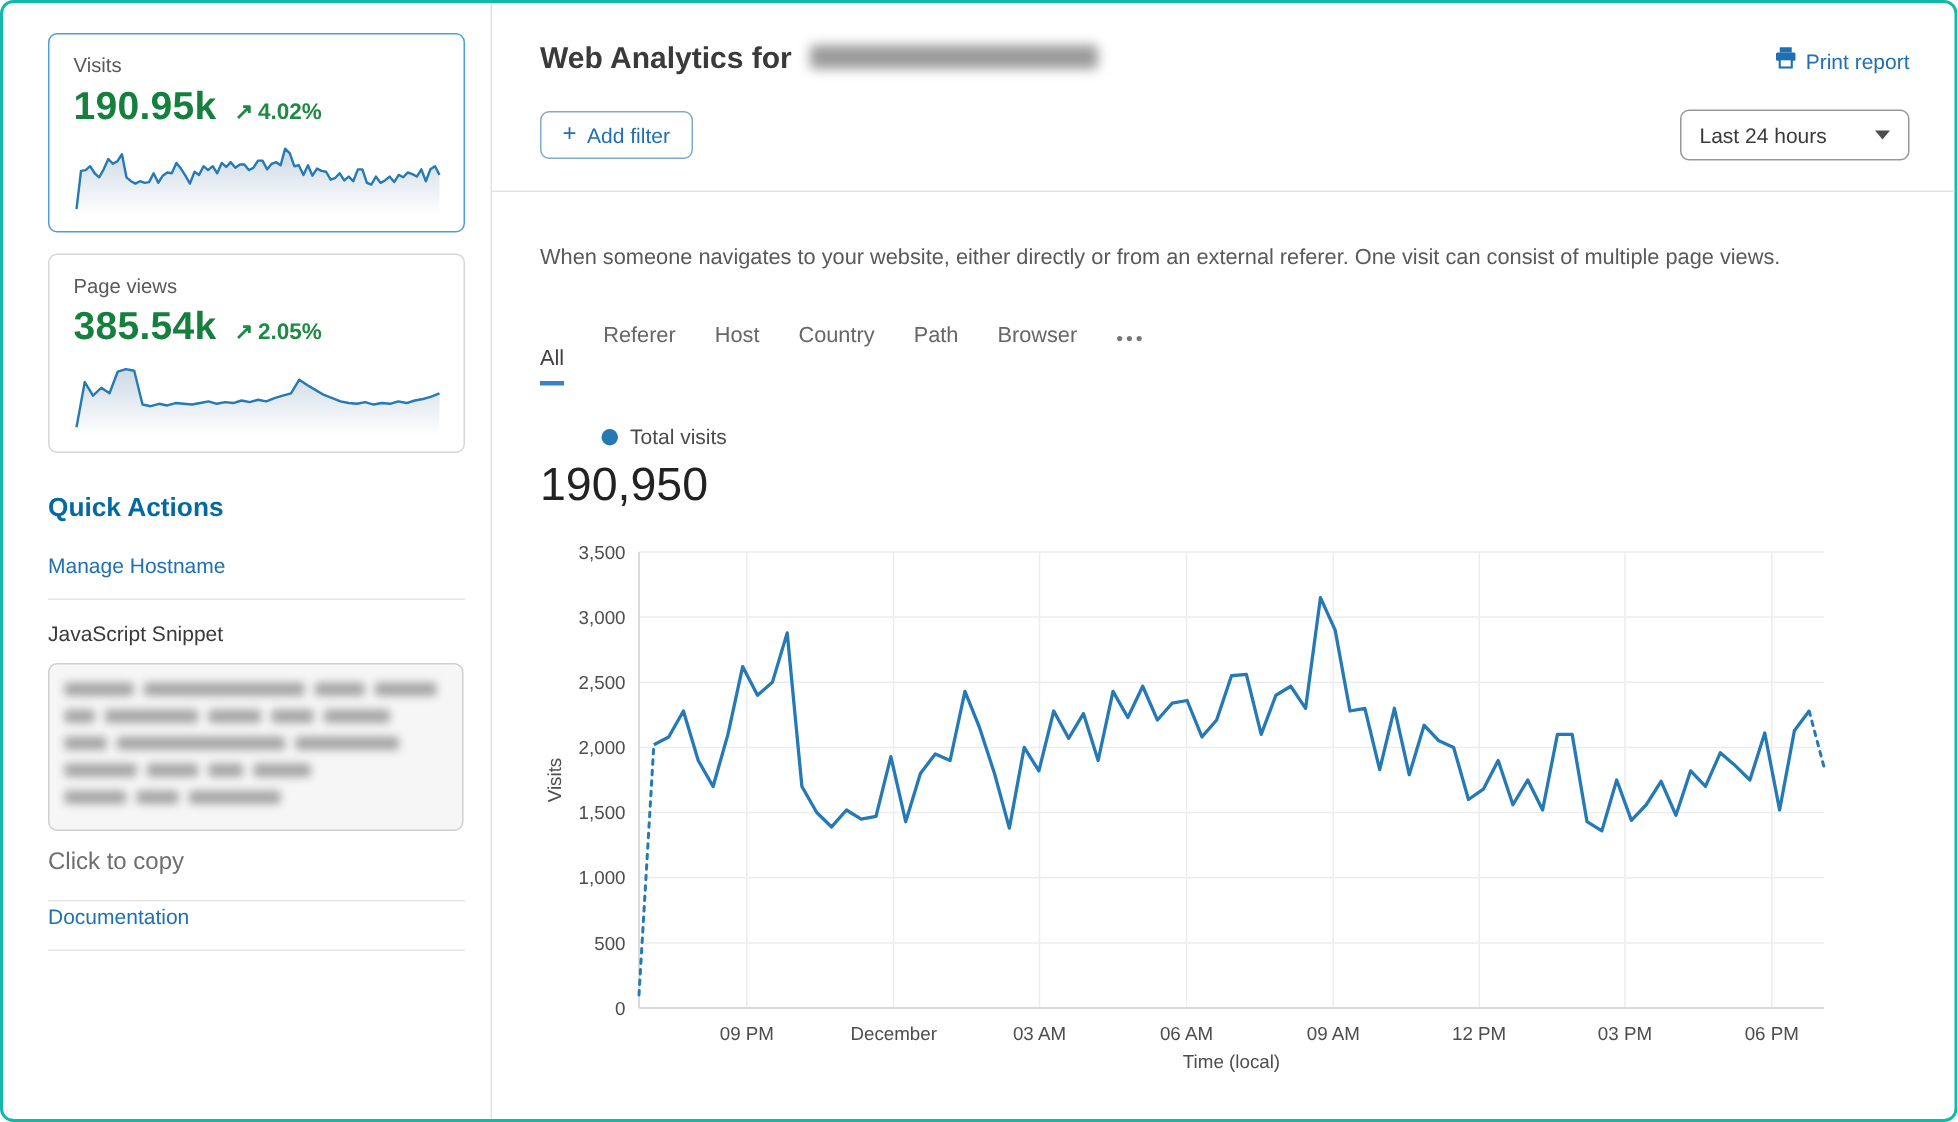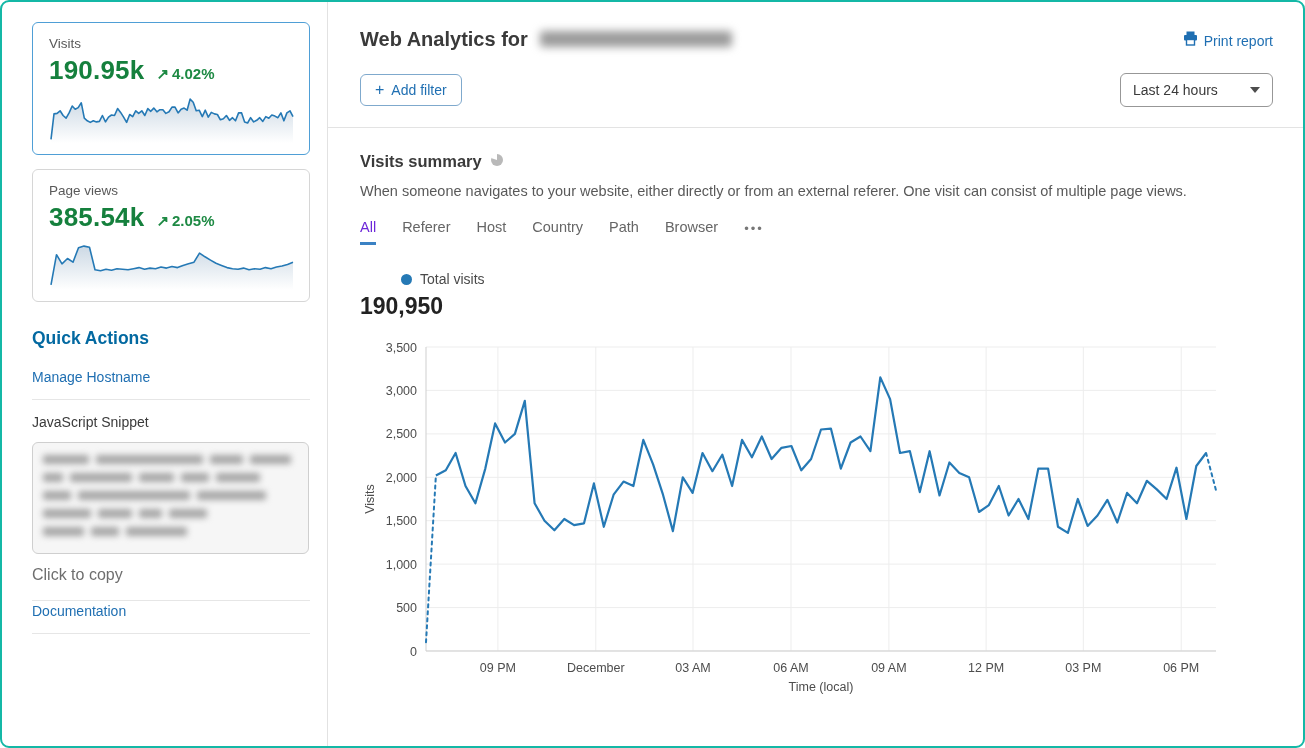--- a/index.html
+++ b/index.html
@@ -40,26 +40,26 @@
   .add-filter-btn .plus { font-size:16px; line-height:1; }
   .range-select { display:inline-flex; align-items:center; justify-content:space-between; width:153px; border:1px solid #979797; border-radius:6px; background:#fff; padding:8px 12px; font-size:14px; color:#3a3a3a; cursor:pointer; }
   .caret-down { width:0; height:0; border-left:5px solid transparent; border-right:5px solid transparent; border-top:6px solid #4d4d4d; }
 
   .main-body { padding:24px 30px 0 32px; }
   .summary-title-row { display:flex; align-items:center; gap:8px; }
   .summary-title { font-size:16.5px; font-weight:bold; color:#3a3a3a; }
   .summary-desc { font-size:14.5px; color:#595959; margin:12px 0 20px; }
   .tabs { display:flex; align-items:center; gap:26px; font-size:14.5px; color:#666; }
   .tab { padding-bottom:7px; cursor:pointer; border-bottom:3px solid transparent; }
-  .tab.active { color:#6d28d9; border-bottom-color:#3b82c4; }
+  .tab.active { color:#404040; border-bottom-color:#3b82c4;margin-top:31px; }
   .tab-more { color:#777; letter-spacing:2px; cursor:pointer; font-size:13px; padding-bottom:7px; }
   .legend-row { display:flex; align-items:center; gap:8px; margin:26px 0 6px;padding-left:41px; }
   .legend-dot { width:11px; height:11px; border-radius:50%; background:#2579b5; }
   .legend-label { font-size:14px; color:#4a4a4a; }
-  .total-number { font-size:23px; font-weight:bold; color:#222; margin-bottom:14px; }
+  .total-number { font-size:31px; font-weight:normal; color:#222; margin-bottom:14px; }
   .chart-wrap { margin-left:-4px; }
   svg text { font-family:"Liberation Sans", sans-serif; }
 </style>
 </head>
 <body>
 
 <div class="frame">
 
   <div class="sidebar">
 
@@ -167,27 +167,20 @@
           <span>Add filter</span>
         </button>
         <div class="range-select">
           <span>Last 24 hours</span>
           <span class="caret-down"></span>
         </div>
       </div>
     </div>
 
     <div class="main-body">
-      <div class="summary-title-row">
-        <span class="summary-title">Visits summary</span>
-        <span><svg width="14" height="14" viewBox="0 0 14 14">
-              <circle cx="7" cy="7" r="6" fill="#b9b9b9"></circle>
-              <path d="M7 7 L7 0.6 A6.4 6.4 0 0 0 0.9 4.9 Z" fill="#fff"></path>
-            </svg></span>
-      </div>
       <div class="summary-desc">When someone navigates to your website, either directly or from an external referer. One visit can consist of multiple page views.</div>
 
       <div class="tabs">
         <span class="tab active">All</span>
         <span class="tab">Referer</span>
         <span class="tab">Host</span>
         <span class="tab">Country</span>
         <span class="tab">Path</span>
         <span class="tab">Browser</span>
         <span class="tab-more">•••</span>

